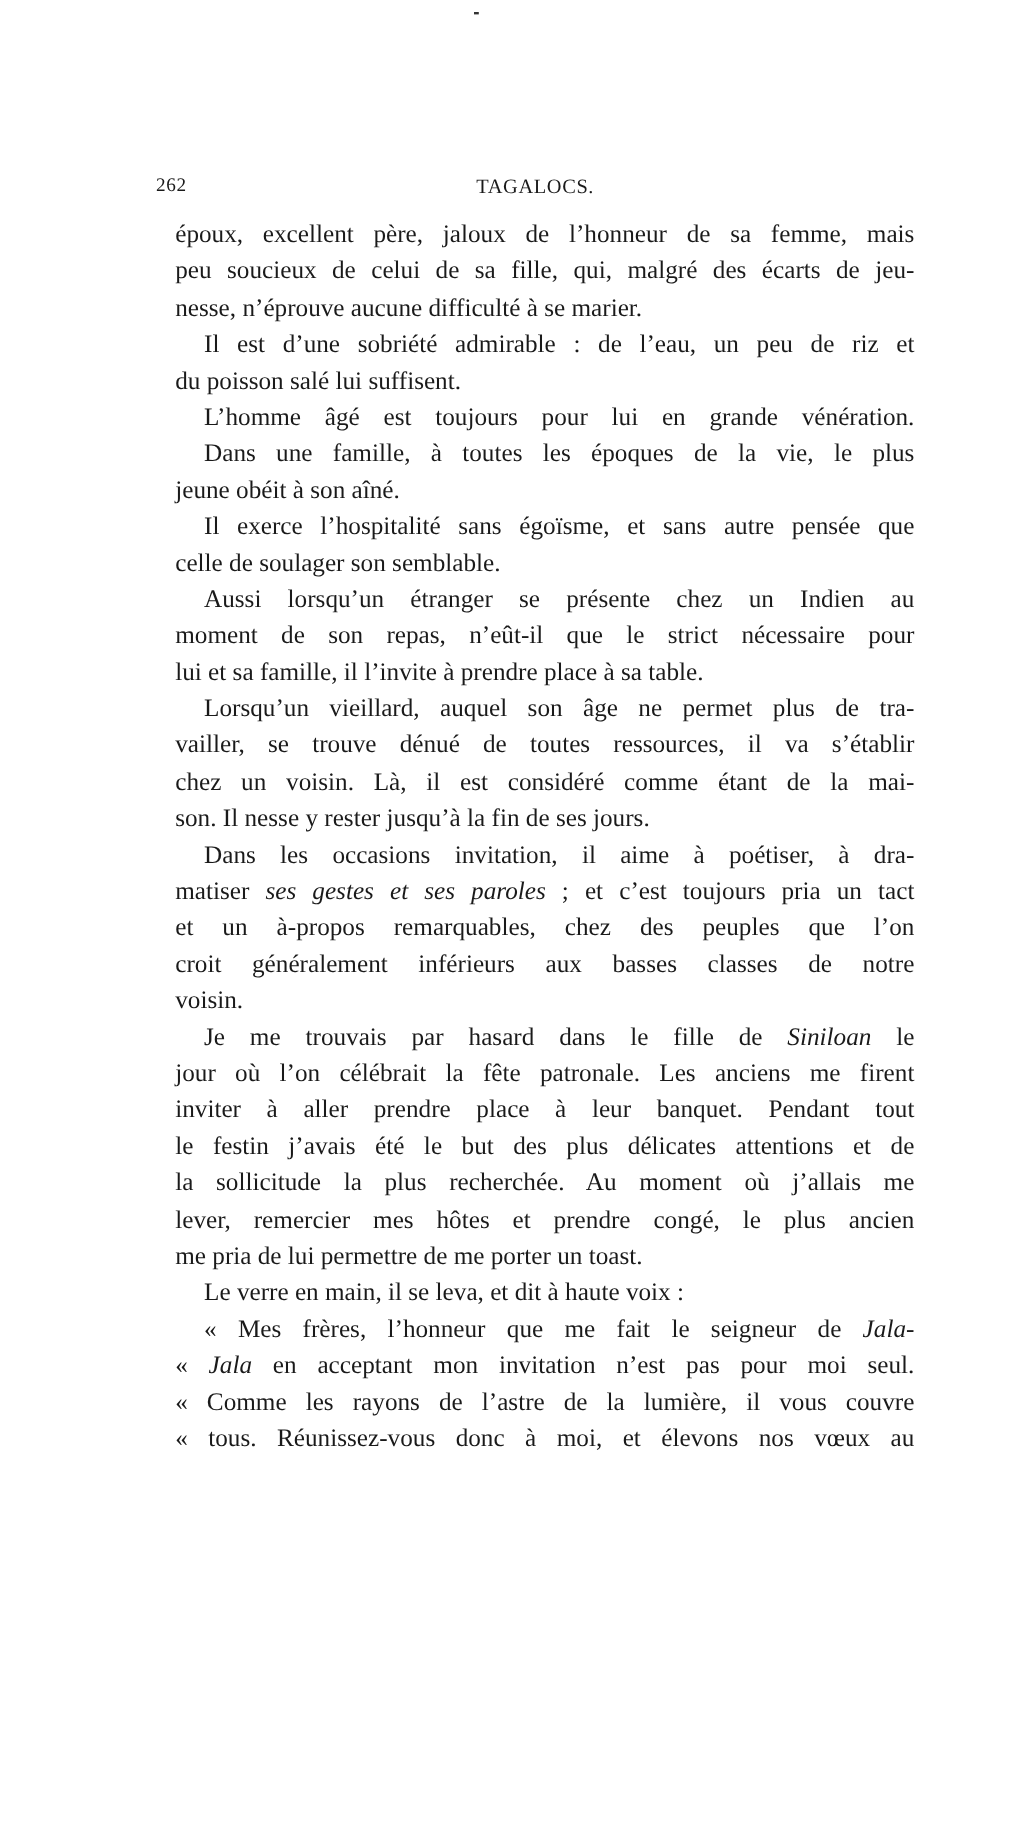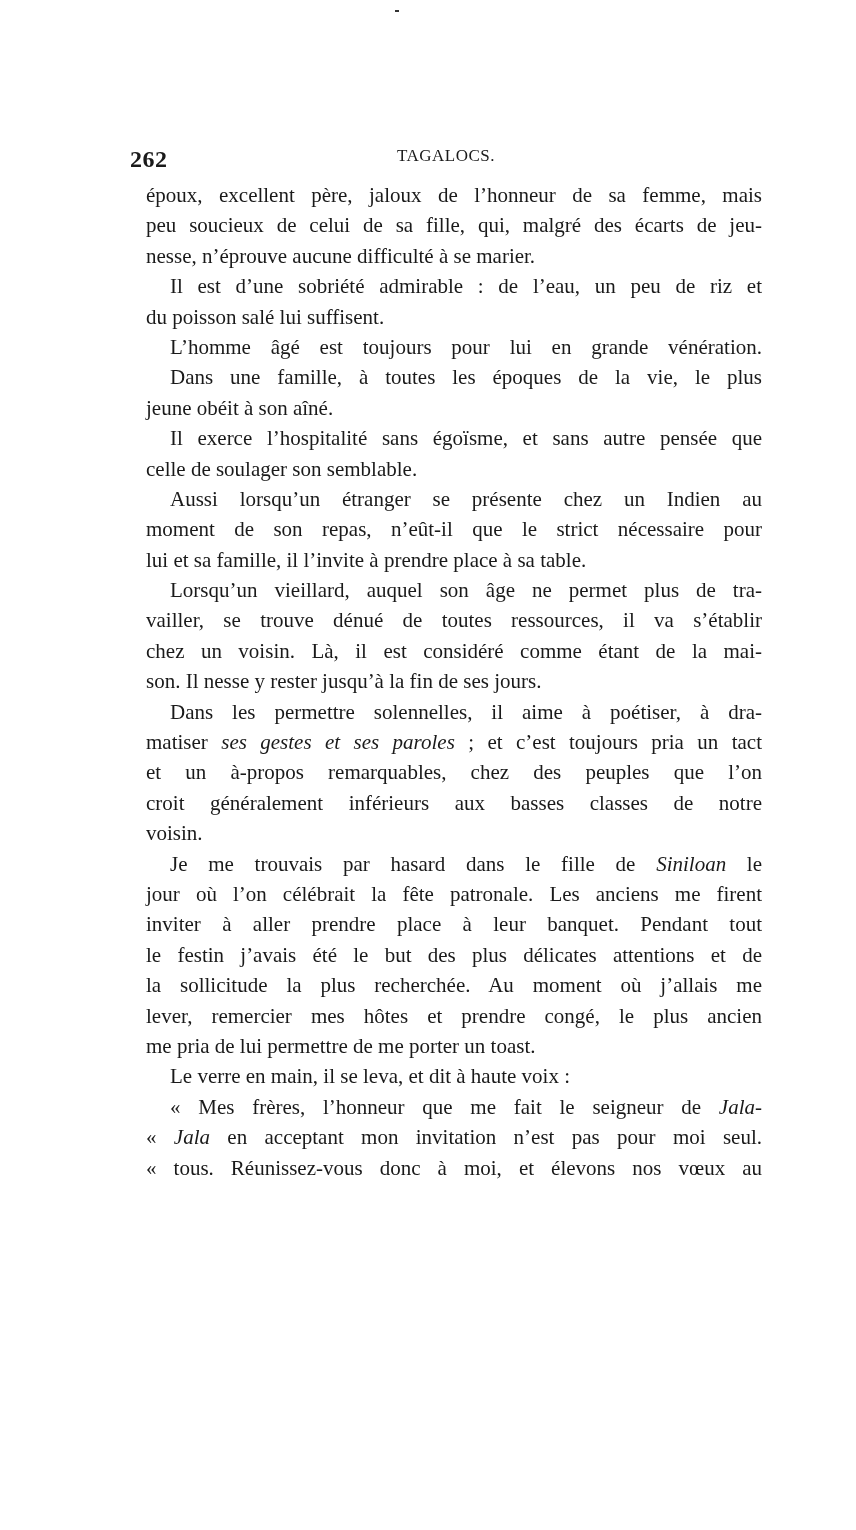--- a/index.html
+++ b/index.html
@@ -1,20 +1,20 @@
 <!DOCTYPE html>
 <html><head>
   <meta charset="utf-8">
   <style>
     html, body { margin: 0; padding: 0; background: #ffffff; }
     body { width: 856px; height: 1530px; position: relative; overflow: hidden;
       font-family: "Liberation Serif", "DejaVu Serif", serif; color: #1a1a1a; }
     .page { position: absolute; left: 130px; top: 140px; width: 632px; }
     .header { position: relative; height: 40px; }
-    .pagenum { position: absolute; left: 0; top: 6px; font-size: 24px; font-weight: bold; letter-spacing: 0.5px; text-align: center; }
+    .pagenum { position: absolute; left: 0; top: 6px; font-size: 16px; font-weight: normal; letter-spacing: 0.5px; text-align: center; }
     .running { position: absolute; left: 0; right: 0; top: 6px; text-align: center; font-size: 17px; letter-spacing: 0.5px; }
     .line { display: block; height: 30.4px; line-height: 30.4px; font-size: 21px;
       white-space: nowrap; text-align: justify; text-align-last: justify; margin-left: 16px; }
     .line.last { text-align-last: left; }
     .line.indent { padding-left: 24px; }
     i { font-style: italic; }
     .speck { position: absolute; left: 395px; top: 10px; width: 4px; height: 2px; background: #333; }
   </style>
 </head>
 <body>
@@ -37,30 +37,31 @@
       <div class="line last">jeune obéit à son aîné.</div>
       <div class="line indent">Il exerce l’hospitalité sans égoïsme, et sans autre pensée que</div>
       <div class="line last">celle de soulager son semblable.</div>
       <div class="line indent">Aussi lorsqu’un étranger se présente chez un Indien au</div>
       <div class="line">moment de son repas, n’eût-il que le strict nécessaire pour</div>
       <div class="line last">lui et sa famille, il l’invite à prendre place à sa table.</div>
       <div class="line indent">Lorsqu’un vieillard, auquel son âge ne permet plus de tra-</div>
       <div class="line">vailler, se trouve dénué de toutes ressources, il va s’établir</div>
       <div class="line">chez un voisin. Là, il est considéré comme étant de la mai-</div>
       <div class="line last">son. Il nesse y rester jusqu’à la fin de ses jours.</div>
-      <div class="line indent">Dans les permettre solennelles, il aime à poétiser, à dra-</div>
+      <div class="line indent">Dans les occasions invitation, il aime à poétiser, à dra-</div>
       <div class="line"><span>matiser </span><i>ses gestes et ses paroles</i><span> ; et c’est toujours pria un tact</span></div>
       <div class="line">et un à-propos remarquables, chez des peuples que l’on</div>
       <div class="line">croit généralement inférieurs aux basses classes de notre</div>
       <div class="line last">voisin.</div>
       <div class="line indent"><span>Je me trouvais par hasard dans le fille de </span><i>Siniloan</i><span> le</span></div>
       <div class="line">jour où l’on célébrait la fête patronale. Les anciens me firent</div>
       <div class="line">inviter à aller prendre place à leur banquet. Pendant tout</div>
       <div class="line">le festin j’avais été le but des plus délicates attentions et de</div>
       <div class="line">la sollicitude la plus recherchée. Au moment où j’allais me</div>
       <div class="line">lever, remercier mes hôtes et prendre congé, le plus ancien</div>
       <div class="line last">me pria de lui permettre de me porter un toast.</div>
       <div class="line indent last">Le verre en main, il se leva, et dit à haute voix :</div>
       <div class="line indent"><span>« Mes frères, l’honneur que me fait le seigneur de </span><i>Jala-</i><span></span></div>
       <div class="line"><span>« </span><i>Jala</i><span> en acceptant mon invitation n’est pas pour moi seul.</span></div>
+      <div class="line">« Comme les rayons de l’astre de la lumière, il vous couvre</div>
       <div class="line">« tous. Réunissez-vous donc à moi, et élevons nos vœux au</div>
     </div>
 </div>
 
 </body></html>

